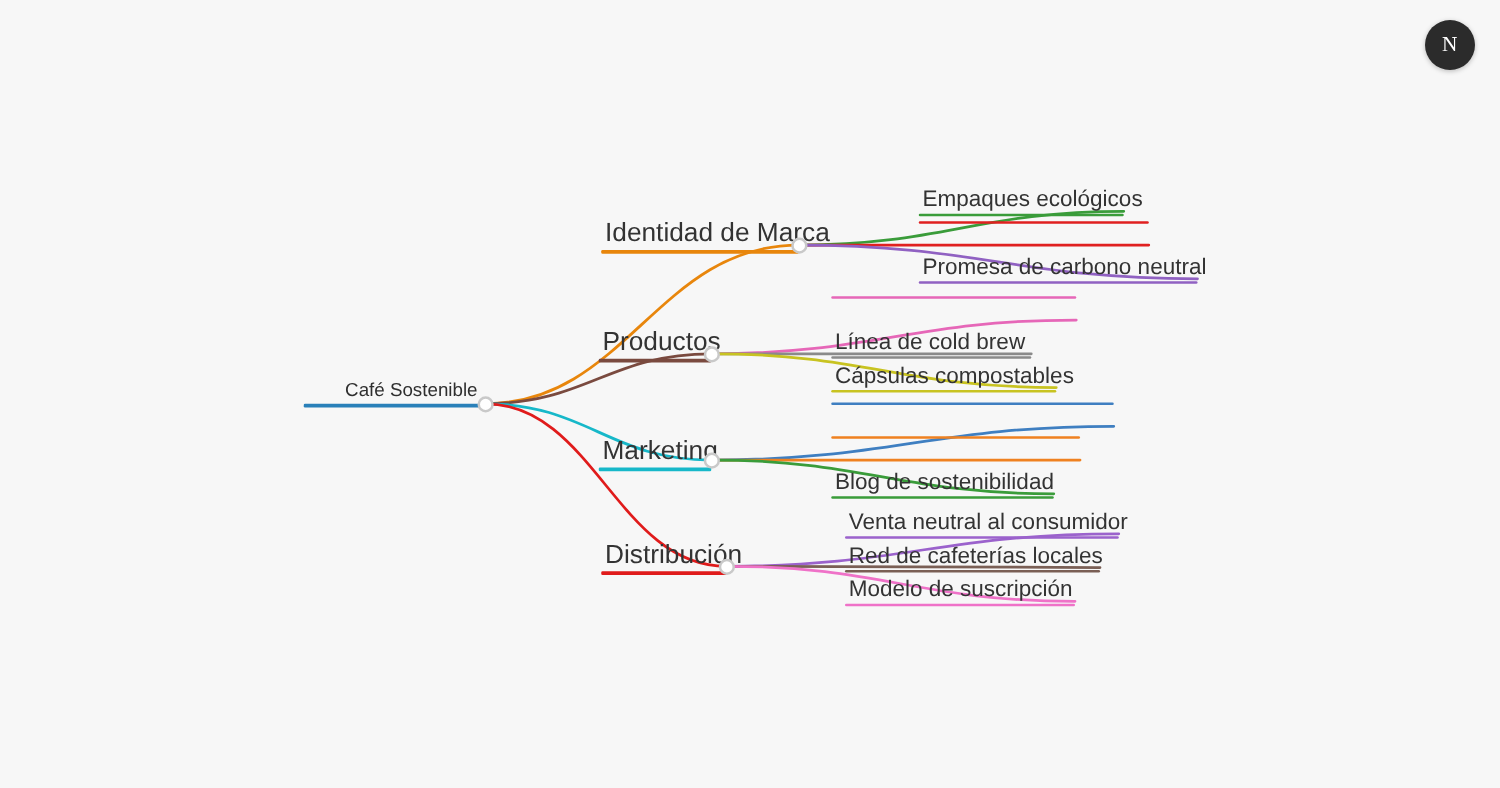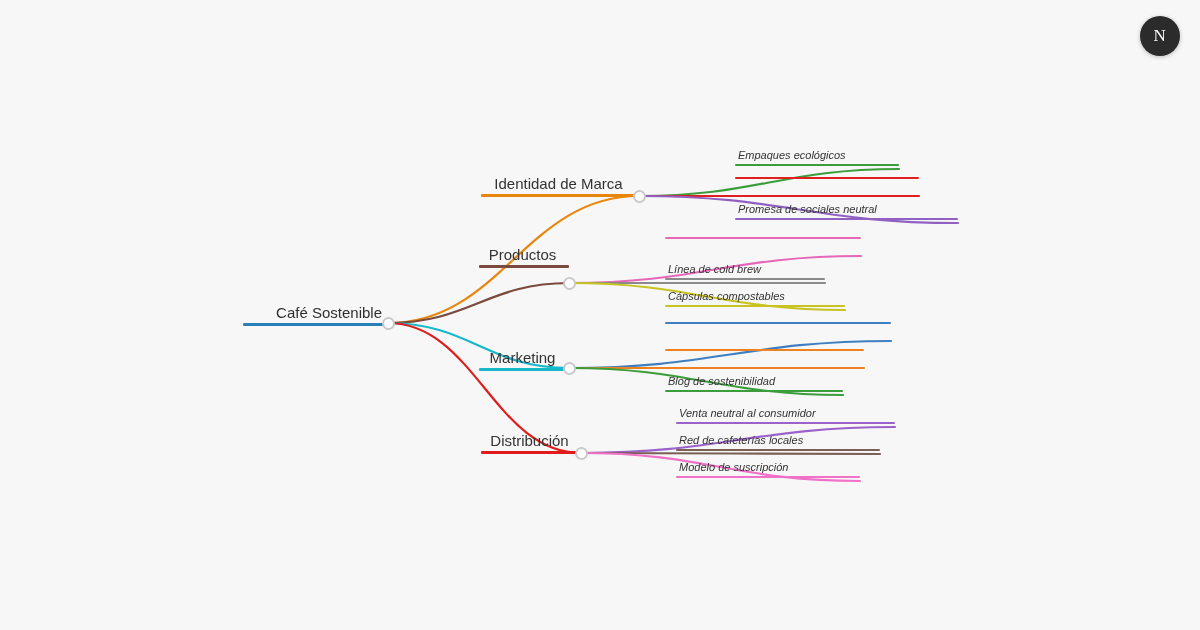--- a/index.html
+++ b/index.html
@@ -47,31 +47,30 @@
   .node-root .node-label {
     font-size: 15px;
     color: #2f2f2f;
     text-align: right;
     padding-right: 6px;
   }
   .node-root .node-rule {
     height: 3px;
   }
   .node-branch .node-label {
-    font-size: 15px;
+    font-size: 21px;
     text-align: center;
     padding-right: 6px;
   }
   .node-branch .node-rule {
     height: 2.5px;
   }
   .node-leaf .node-label {
-    font-size: 11px;
+    font-size: 18px;
     text-align: left;
-    font-style: italic;
   }
   .node-leaf .node-rule {
     height: 2px;
   }
   .hub-dot {
     position: absolute;
     width: 13px;
     height: 13px;
     border-radius: 50%;
     background: #ffffff;
@@ -130,25 +129,25 @@
         <span class="node-rule" style="background: rgb(232, 134, 12);"></span>
       </div>
       <div class="node node-leaf" style="left: 735px; top: 150px; width: 164px;">
         <span class="node-label">Empaques ecológicos</span>
         <span class="node-rule" style="background: rgb(58, 156, 58);"></span>
       </div>
       <div class="node node-leaf" style="left: 735px; top: 177px; width: 184px;">
         <span class="node-rule" style="background: rgb(224, 32, 32);"></span>
       </div>
       <div class="node node-leaf" style="left: 735px; top: 204px; width: 223px;">
-        <span class="node-label">Promesa de sociales neutral</span>
+        <span class="node-label">Promesa de carbono neutral</span>
         <span class="node-rule" style="background: rgb(144, 97, 194);"></span>
       </div>
       <div class="hub-dot" style="left: 632.5px; top: 189.5px;"></div>
-      <div class="node node-branch" style="left: 479px; top: 247px; width: 90px;">
+      <div class="node node-branch" style="left: 479px; top: 263px; width: 90px;">
         <span class="node-label">Productos</span>
         <span class="node-rule" style="background: rgb(122, 74, 63);"></span>
       </div>
       <div class="node node-leaf" style="left: 665px; top: 237px; width: 196px;">
         <span class="node-rule" style="background: rgb(230, 103, 184);"></span>
       </div>
       <div class="node node-leaf" style="left: 665px; top: 264px; width: 160px;">
         <span class="node-label">Línea de cold brew</span>
         <span class="node-rule" style="background: rgb(138, 138, 138);"></span>
       </div>

